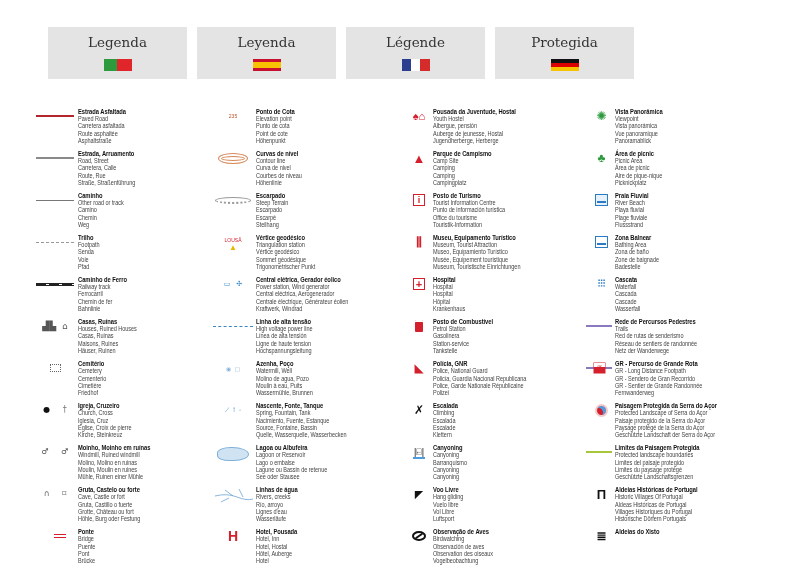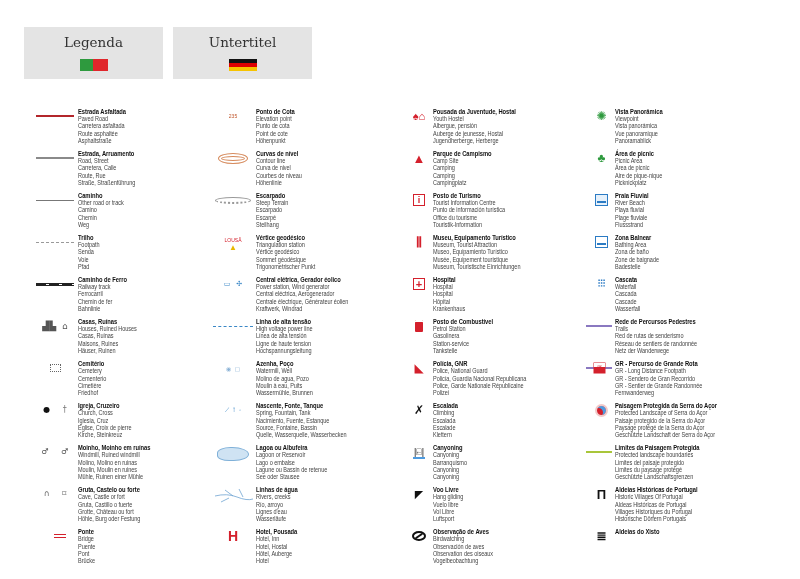--- a/index.html
+++ b/index.html
@@ -1,19 +1,19 @@
 <!DOCTYPE html>
 <html><head>
 <meta charset="utf-8">
 <style>
   * { box-sizing: border-box; margin: 0; padding: 0; }
   html, body { width: 800px; height: 579px; background: #ffffff; overflow: hidden; }
   body { position: relative; font-family: "Liberation Sans", sans-serif; color: #222; }
 
-  .header-row { position: absolute; top: 27px; left: 24px; width: 740px; height: 36px; display: flex; gap: 10px; }
+  .header-row { position: absolute; top: 27px; left: 48px; width: 740px; height: 36px; display: flex; gap: 10px; }
   .lang-tab { width: 139px; height: 52px; background: #e4e4e4; display: flex; flex-direction: column; align-items: center; justify-content: flex-start; padding-top: 7px; }
   .lang-title { font-family: "DejaVu Serif", serif; font-size: 13.5px; color: #333; line-height: 17px; }
   .flag { width: 28px; height: 12px; margin-top: 8px; position: relative; overflow: hidden; }
   .flag-pt { background: linear-gradient(to right, #2e9a3e 0 45%, #e0262b 45% 100%); }
   .flag-es { background: linear-gradient(to bottom, #c8102e 0 25%, #f7c200 25% 75%, #c8102e 75% 100%); }
   .flag-fr { background: linear-gradient(to right, #2a3d8f 0 33%, #fff 33% 66%, #d52b2b 66% 100%); }
   .flag-de { background: linear-gradient(to bottom, #111 0 33%, #d00 33% 66%, #f6c300 66% 100%); }
   .flag-uk { background: #1d3a8a; }
   .flag-uk::before { content:""; position:absolute; left:0; top:0; width:100%; height:100%;
      background:
@@ -44,21 +44,29 @@
 </style>
 </head>
 <body>
 
 <div class="header-row">
   <div class="lang-tab">
     <div class="lang-title">Legenda</div>
     <div class="flag flag-pt"></div>
   </div>
   <div class="lang-tab">
-    <div class="lang-title">Untertitel</div>
+    <div class="lang-title">Leyenda</div>
+    <div class="flag flag-es"></div>
+  </div>
+  <div class="lang-tab">
+    <div class="lang-title">Légende</div>
+    <div class="flag flag-fr"></div>
+  </div>
+  <div class="lang-tab">
+    <div class="lang-title">Protegida</div>
     <div class="flag flag-de"></div>
   </div>
 </div>
 
 <div class="column col1">
   <div class="entry">
     <div class="sym">
         <div class="line" style="background:#b3262b;height:2px;"></div>
       </div>
     <div class="txt">

